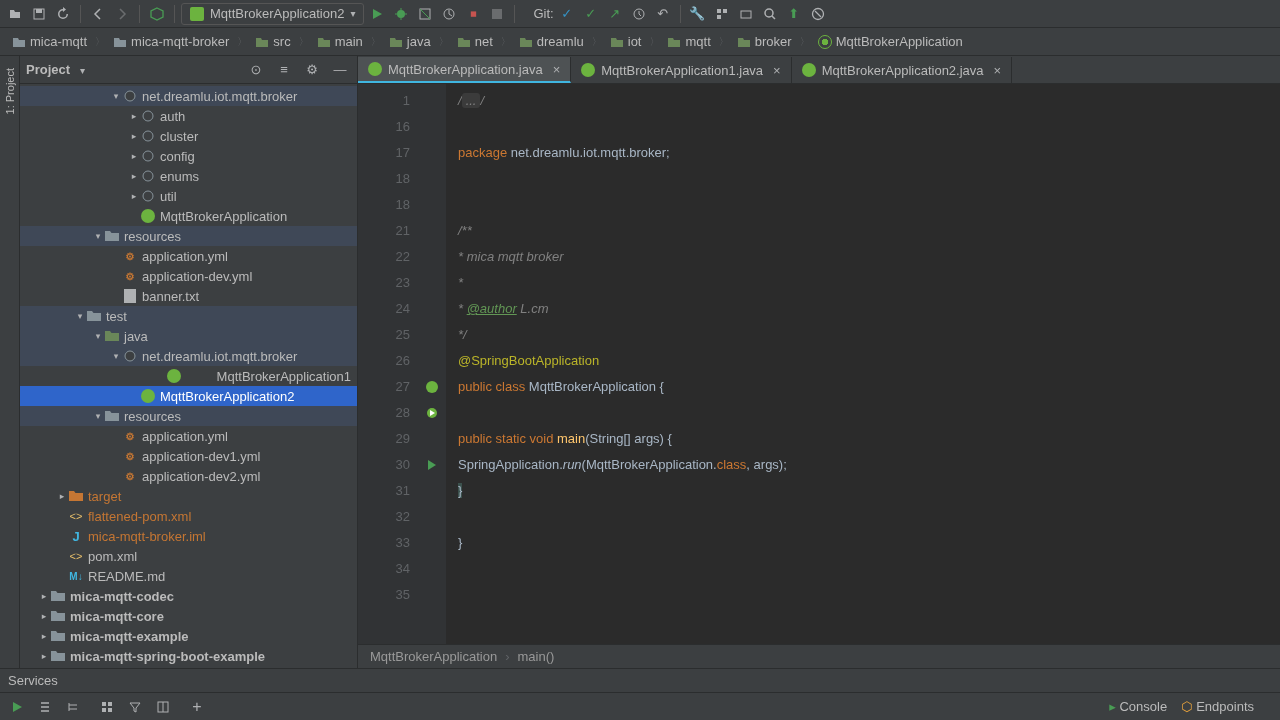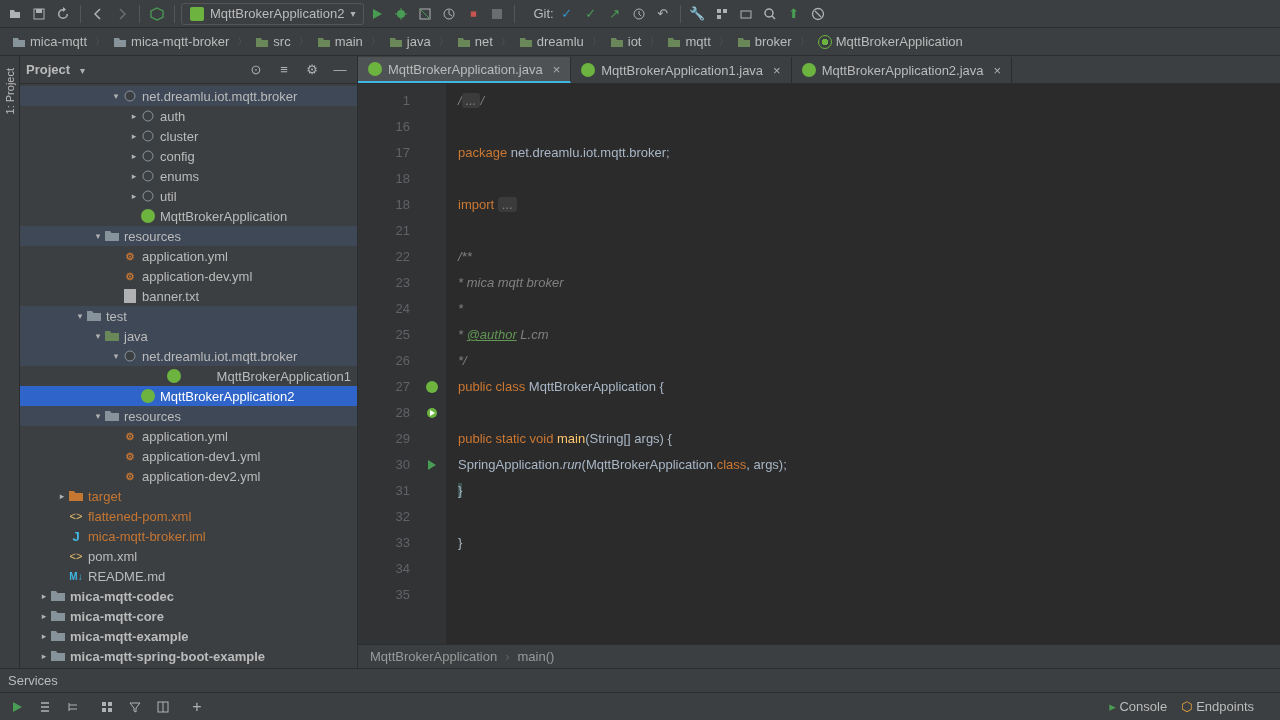--- a/index.html
+++ b/index.html
@@ -573,27 +573,27 @@
           <div class="g2"></div>
           <div class="g2"></div>
           <div class="g2"></div>
           <div class="g2"></div>
         </div>
       <div class="code" id="code">
           <div class="ln"><span class="cmt">/<span class="fold">...</span>/</span></div>
           <div class="ln"></div>
           <div class="ln"><span class="kw">package</span> net.dreamlu.iot.mqtt.broker;</div>
           <div class="ln"></div>
-          <div class="ln"><span class="kw">import</span> <span class="fold">...</span></div>
           <div class="ln"></div>
           <div class="ln"><span class="cmt">/**</span></div>
           <div class="ln"><span class="cmt"> * mica mqtt broker</span></div>
           <div class="ln"><span class="cmt"> *</span></div>
           <div class="ln"><span class="cmt"> * <span class="auth">@author</span> L.cm</span></div>
           <div class="ln"><span class="cmt"> */</span></div>
+          <div class="ln"><span class="ann">@SpringBootApplication</span></div>
           <div class="ln"><span class="kw">public class</span> <span class="cls">MqttBrokerApplication</span> {</div>
           <div class="ln"></div>
           <div class="ln">    <span class="kw">public static void</span> <span class="fn">main</span>(String[] args) {</div>
           <div class="ln">        SpringApplication.<span style="font-style:italic">run</span>(MqttBrokerApplication.<span class="kw">class</span>, args);</div>
           <div class="ln">    <span style="background:#3b514d">}</span></div>
           <div class="ln"></div>
           <div class="ln">}</div>
           <div class="ln"></div>
         </div>
     </div>

